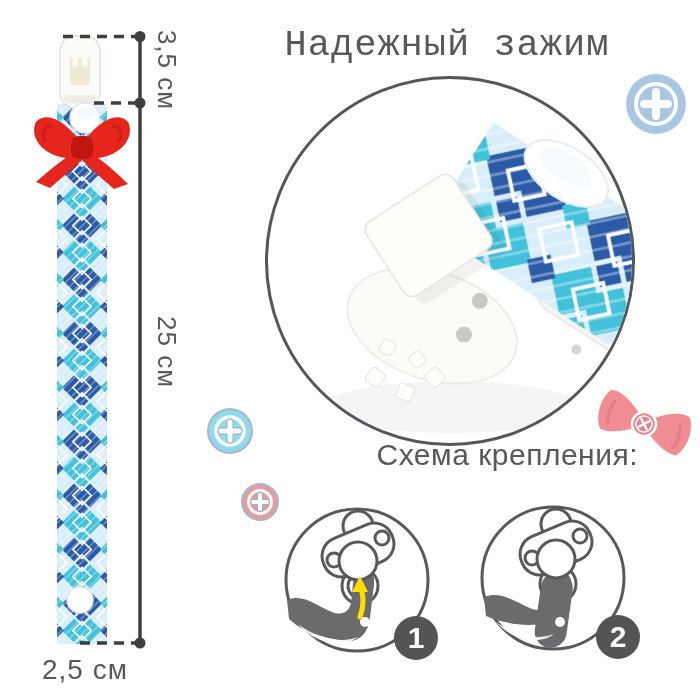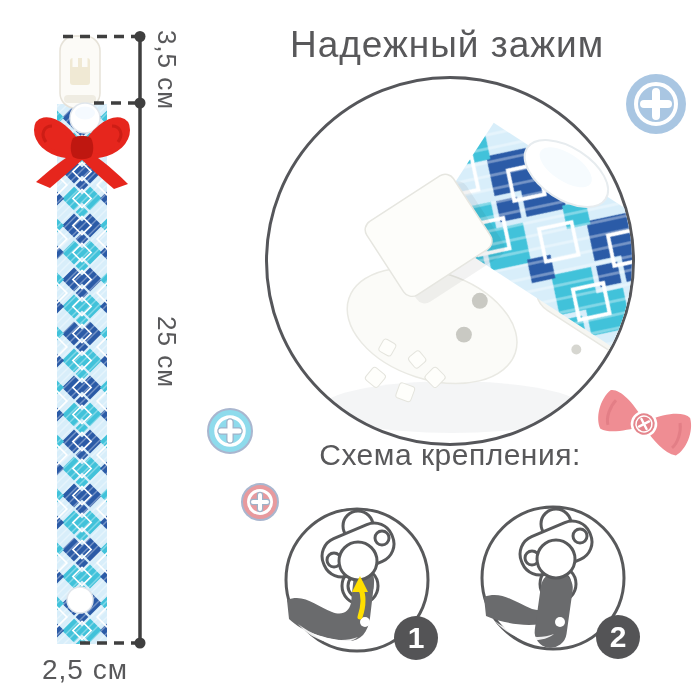--- a/index.html
+++ b/index.html
@@ -21,22 +21,22 @@
   .f-band{fill:var(--band,#6a6b6d);}
   .s-diag{stroke:var(--diagram,#58595b);}
   .f-badge{fill:var(--badge,#545456);}
   .f-steel{fill:var(--button-steel,#a9c6e2);}
   .f-bcyan{fill:var(--button-cyan,#8edbec);}
   .f-bpink{fill:var(--button-pink,#e89a9e);}
   .f-yellow{fill:var(--arrow-yellow,#ffdf00);}
   .s-yellow{stroke:var(--arrow-yellow,#ffdf00);}
 
   .title{left:262px;top:24px;width:370px;text-align:center;
-         font-size:37px;letter-spacing:1px;color:var(--text,#58585a);}
-  .scheme-title{left:262px;top:438px;width:376px;text-align:center;
+         font-size:37px;letter-spacing:1px;color:var(--text,#58585a);font-family:Liberation Mono, monospace;}
+  .scheme-title{left:262px;top:438px;width:376px;text-align:right;
          font-size:30px;letter-spacing:.5px;color:var(--text,#58585a);}
   .zoom-circle{left:265px;top:76px;width:364px;height:364px;border-radius:50%;
          border:3px solid #55565a;overflow:hidden;background:#fff;}
 </style>
 </head>
 <body>
 
 <div class="stage">
 
   <svg class="abs" style="left:0;top:0" width="210" height="700" viewBox="0 0 210 700">

